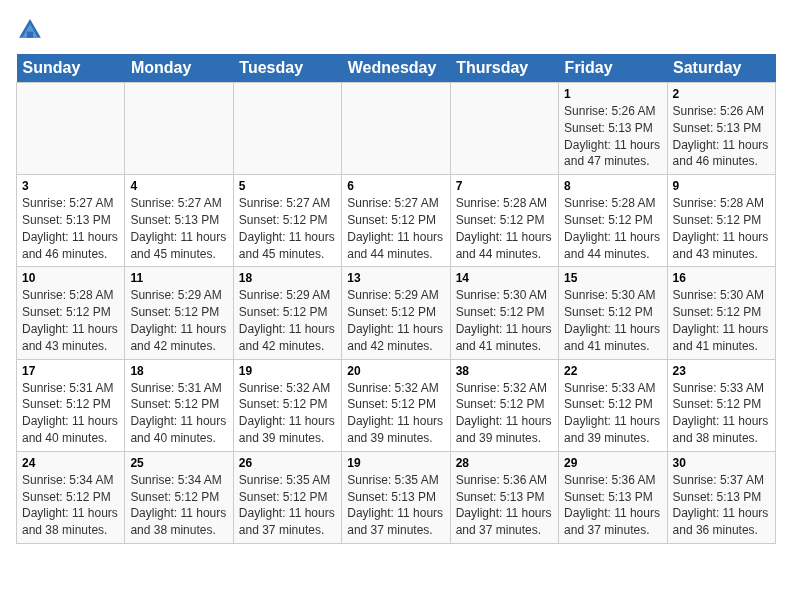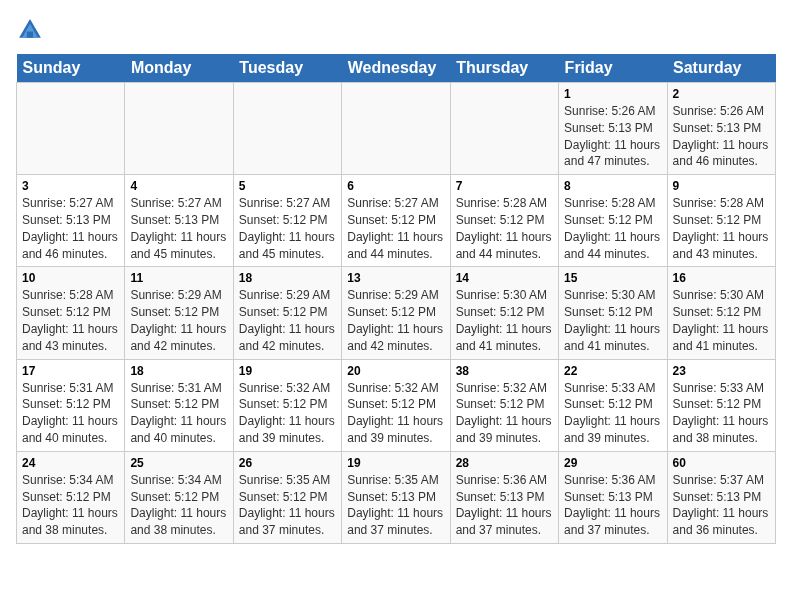--- a/index.html
+++ b/index.html
@@ -257,19 +257,19 @@
           </td>
           <td>
             <span class="day-num">28</span>
             <div class="day-info">Sunrise: 5:36 AM<br>Sunset: 5:13 PM<br>Daylight: 11 hours<br>and 37 minutes.</div>
           </td>
           <td>
             <span class="day-num">29</span>
             <div class="day-info">Sunrise: 5:36 AM<br>Sunset: 5:13 PM<br>Daylight: 11 hours<br>and 37 minutes.</div>
           </td>
           <td>
-            <span class="day-num">60</span>
+            <span class="day-num">30</span>
             <div class="day-info">Sunrise: 5:37 AM<br>Sunset: 5:13 PM<br>Daylight: 11 hours<br>and 36 minutes.</div>
           </td>
         </tr>
       </tbody>
   </table>
 </div>
 
 </body></html>

